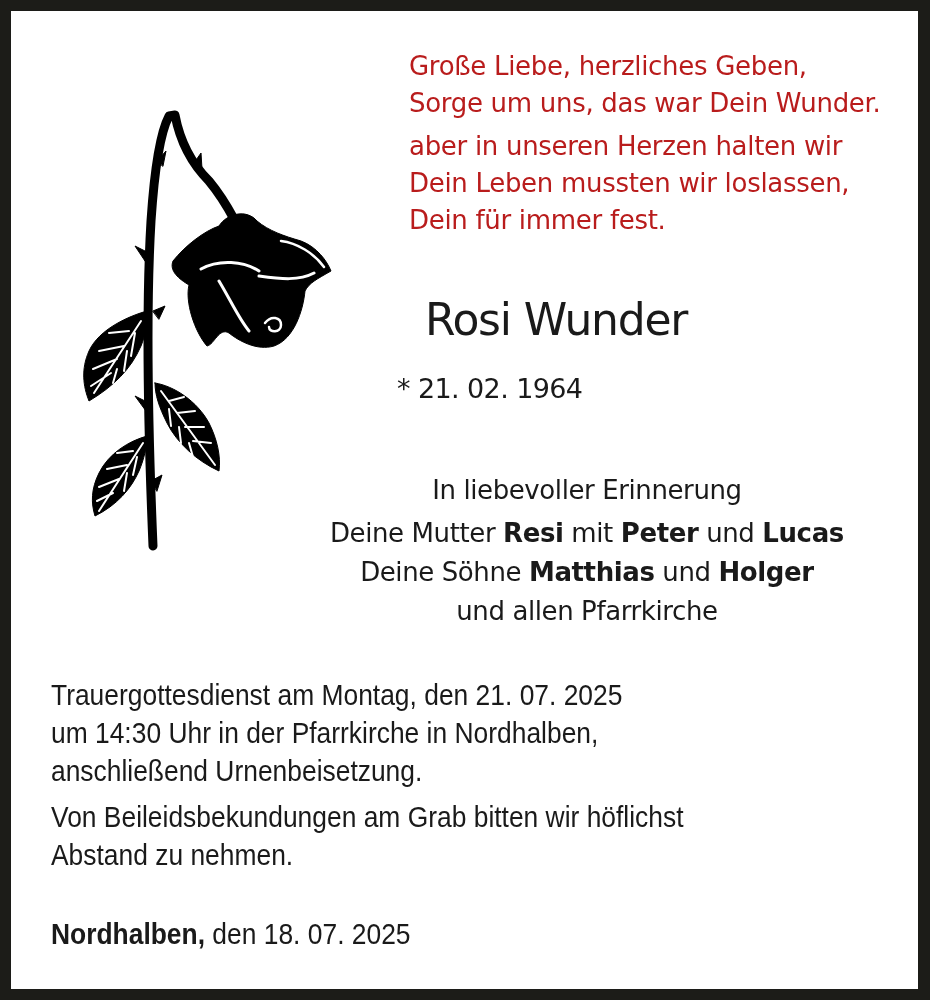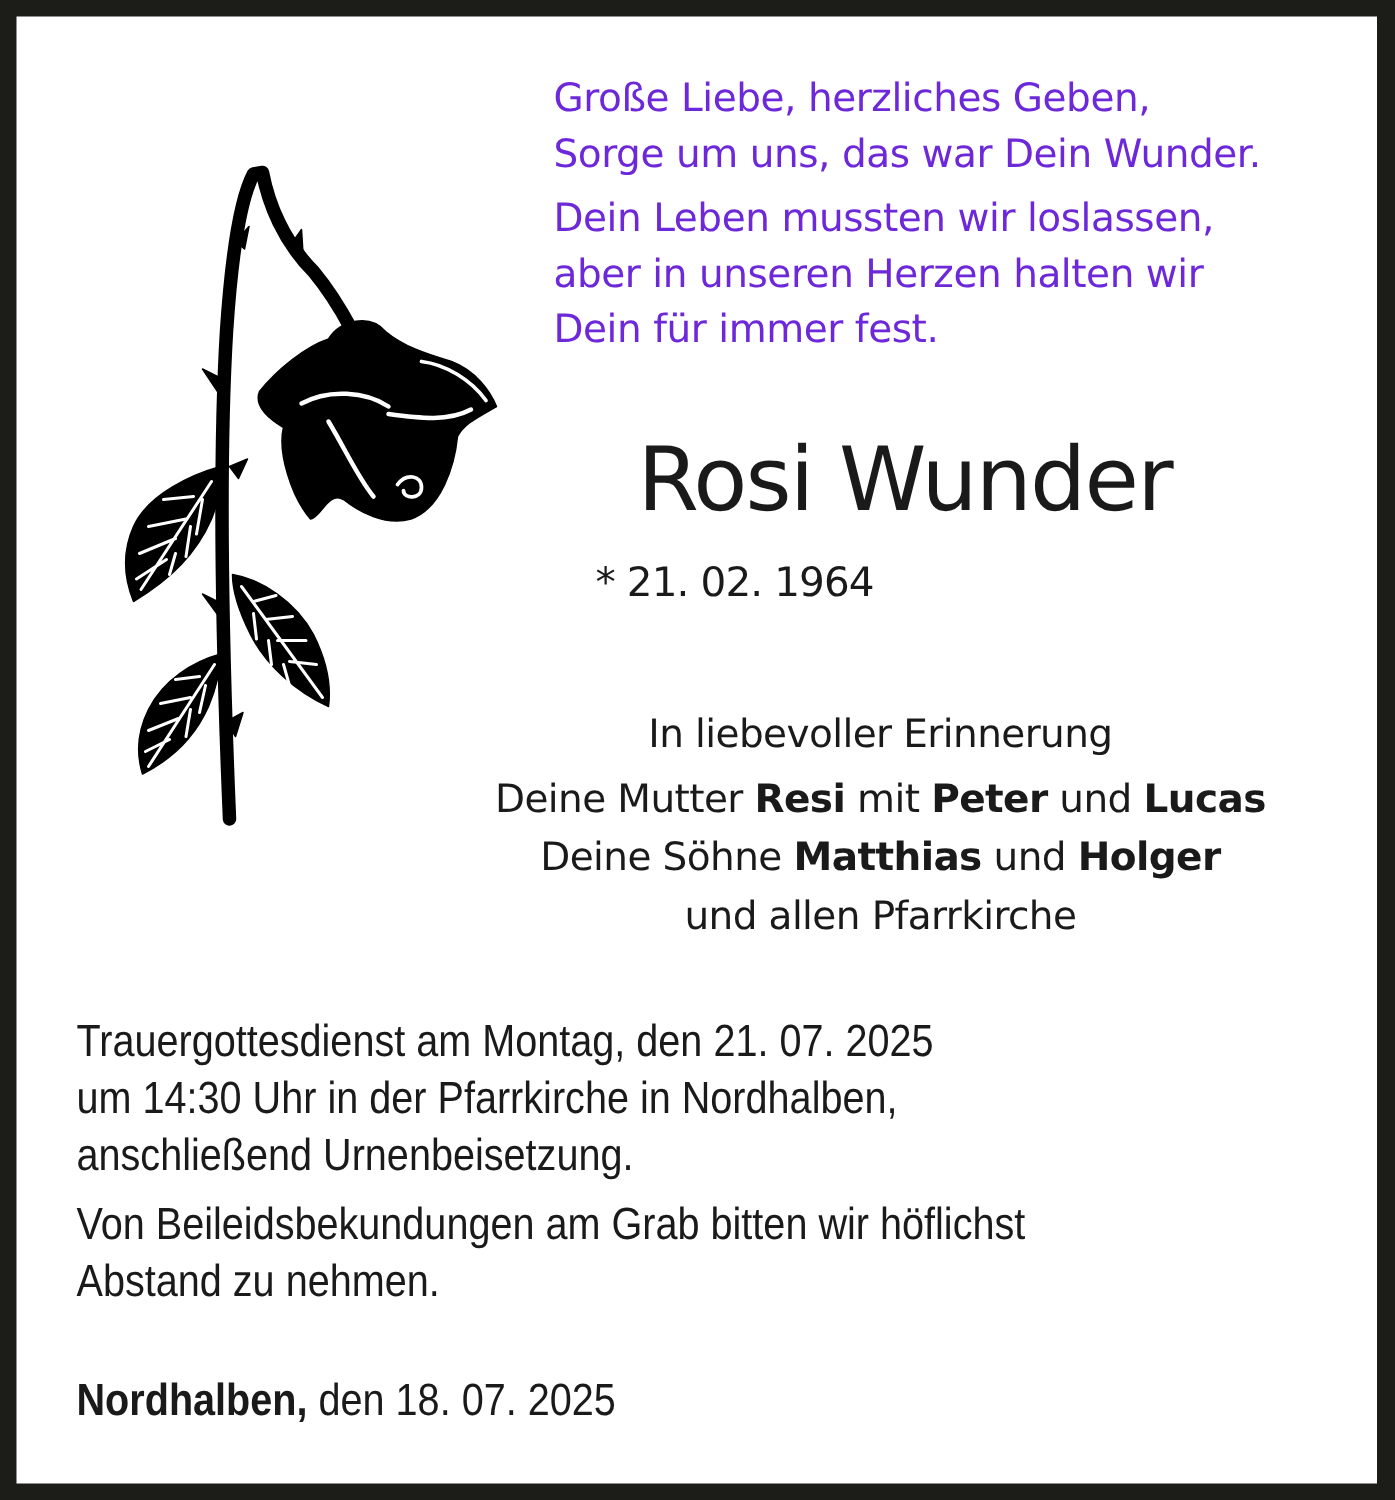--- a/index.html
+++ b/index.html
@@ -12,31 +12,31 @@
       color: #1a1a1a;
     }
     .card {
       position: absolute;
       left: 11px; top: 11px;
       width: 907px; height: 978px;
       background: #ffffff;
     }
     .abs { position: absolute; white-space: nowrap; }
     .poem {
-      left: 358px; top: 37px;
+      left: 398px; top: 37px;
       font-size: 26px; line-height: 37px;
       font-family: "DejaVu Sans", sans-serif;
       letter-spacing: -0.3px;
-      color: #6d28d9;
+      color: #b91c1c;
     }
     .poem p { margin: 0; }
     .poem .stanza2 { margin-top: 6px; }
     .name {
       left: 414px; top: 273px;
-      font-size: 59px; line-height: 72px;
+      font-size: 44px; line-height: 72px;
       font-family: "DejaVu Sans", sans-serif;
       font-weight: normal;
       letter-spacing: -1.2px;
       color: #1a1a1a;
     }
     .birth { left: 386px; top: 360px; font-size: 27px; line-height: 36px; letter-spacing: -0.6px; }
     .death { left: 668px; top: 360px; font-size: 27px; line-height: 36px; letter-spacing: -0.6px; }
     .mourners {
       left: 319px; top: 460px;
       font-size: 26px; line-height: 39px;
@@ -101,22 +101,22 @@
       <path d="M74 342 L30 410 M64 350 L48 352 M58 364 L38 368 M50 378 L30 386 M44 392 L28 400 M68 356 L64 374 M58 372 L55 390" fill="none" stroke="#fff" stroke-width="2"></path>
     </g>
   </svg>
 
   <div class="abs poem">
     <div>
       <p>Große Liebe, herzliches Geben,</p>
       <p>Sorge um uns, das war Dein Wunder.</p>
     </div>
     <div class="stanza2">
+      <p>aber in unseren Herzen halten wir</p>
       <p>Dein Leben mussten wir loslassen,</p>
-      <p>aber in unseren Herzen halten wir</p>
       <p>Dein für immer fest.</p>
     </div>
   </div>
 
   <div class="abs name">Rosi Wunder</div>
 
   <div class="abs birth">
     <span>*</span>
     <span>21. 02. 1964</span>
   </div>

